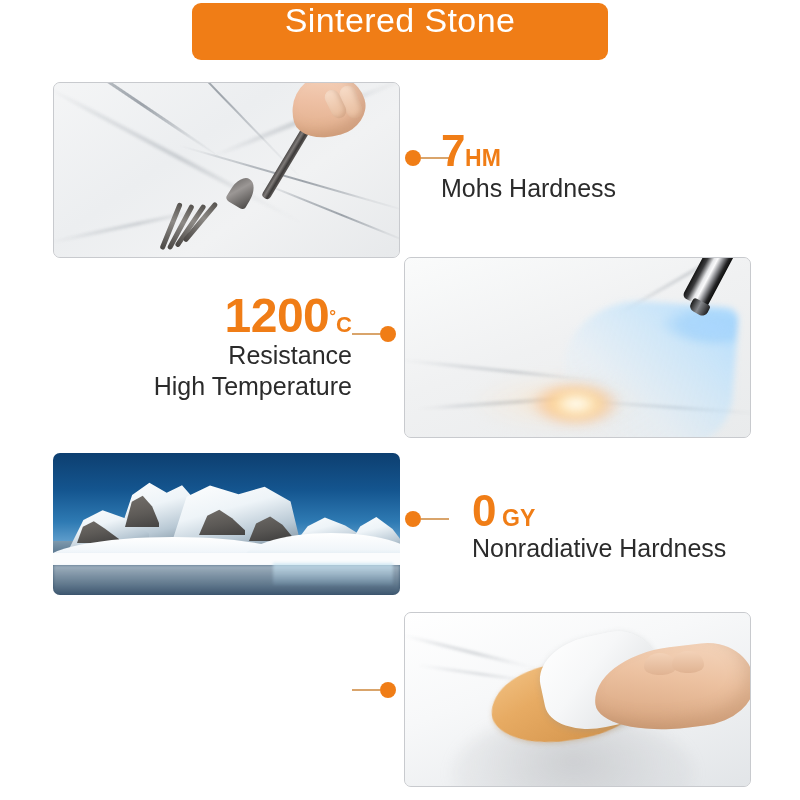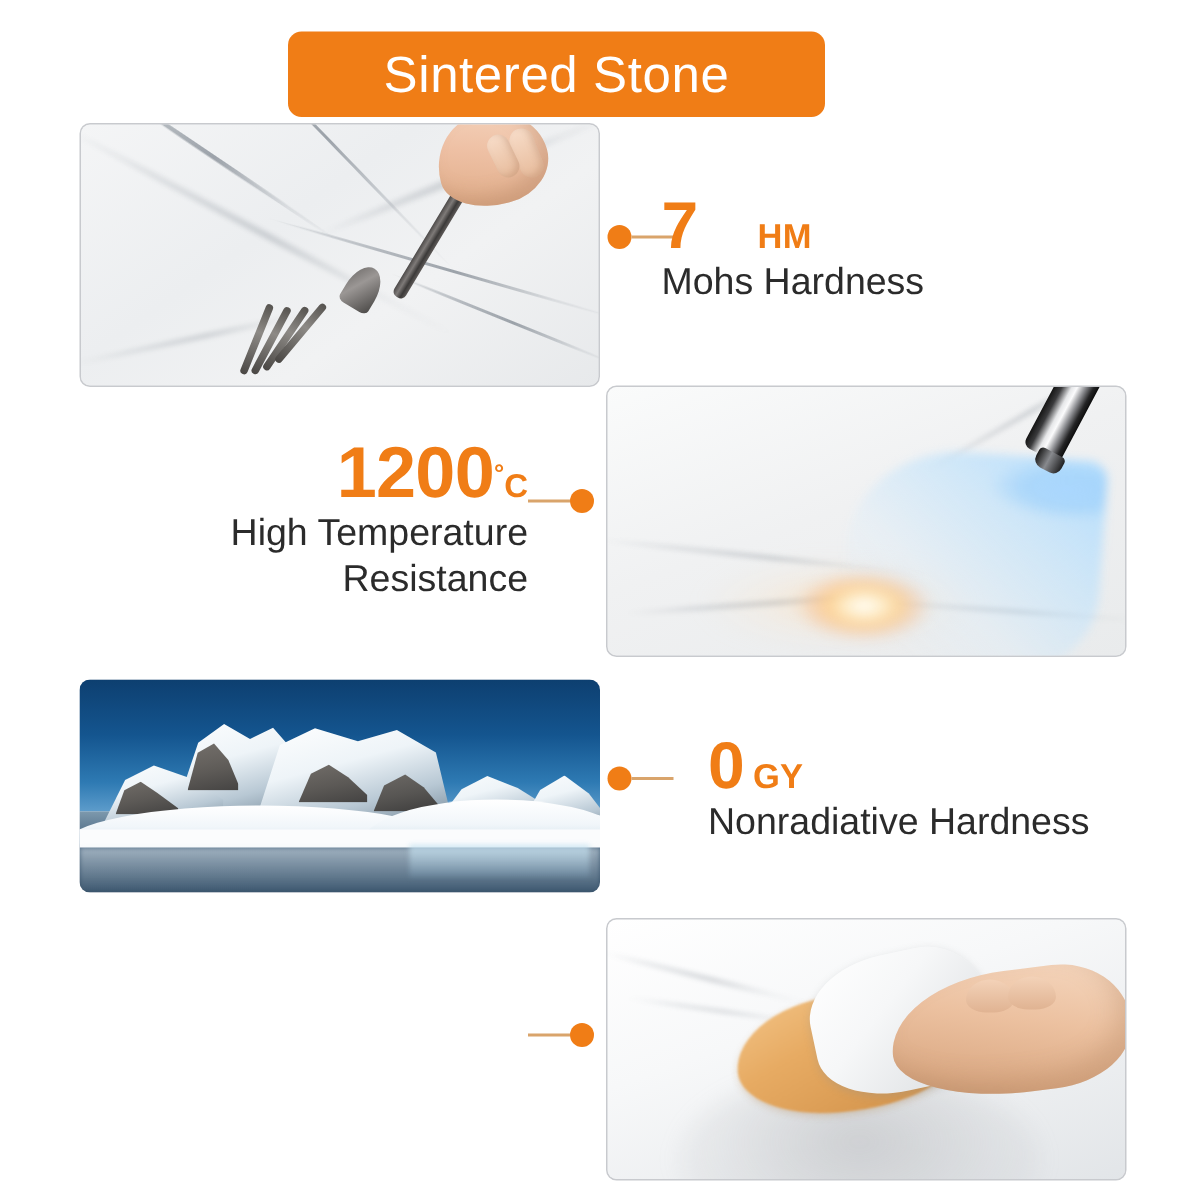--- a/index.html
+++ b/index.html
@@ -13,27 +13,27 @@
     position: relative;
     overflow: hidden;
     font-family: "Liberation Sans", sans-serif;
     -webkit-font-smoothing: antialiased;
   }
 
   
   #header-banner {
     position: absolute;
     left: 192px;
-    top: 21px;
-    width: 358px;
+    top: 3px;
+    width: 416px;
     height: 57px;
     background: #F07D16;
     border-radius: 9px;
     display: flex;
-    align-items: center;
+    align-items: flex-start;
     justify-content: center;
   }
   #header-title {
     color: #ffffff;
     font-size: 34px;
     font-weight: 400;
     letter-spacing: 0.4px;
     line-height: 1;
     font-family: "Liberation Sans", sans-serif;
   }
@@ -252,21 +252,21 @@
 
   
   .stat-block { position: absolute; }
   .stat-headline {
     color: #F07D16;
     font-weight: 700;
     line-height: 1;
     white-space: nowrap;
   }
   .stat-num { font-size: 44px; font-weight: 700; letter-spacing: -0.5px; }
-  .stat-unit { font-size: 23px; font-weight: 700; letter-spacing: .2px; margin-left: 40px; }
+  .stat-unit { font-size: 23px; font-weight: 700; letter-spacing: .2px; }
   .stat-deg { font-size: 17px; font-weight: 700; vertical-align: 10px; }
   .stat-degc { font-size: 22px; font-weight: 700; }
   .stat-caption {
     color: #2b2b2b;
     font-size: 25px;
     font-weight: 400;
     line-height: 1.22;
     white-space: nowrap;
   }
 
@@ -390,22 +390,22 @@
   <div class="stat-headline">
     <span class="stat-num">7</span><span class="stat-unit">HM</span>
   </div>
   <div class="stat-caption">Mohs Hardness</div>
 </div>
 
 <div class="stat-block" id="stat-temp">
   <div class="stat-headline">
     <span class="stat-num">1200</span><span class="stat-deg">°</span><span class="stat-degc">C</span>
   </div>
+  <div class="stat-caption">Resistance</div>
   <div class="stat-caption">High Temperature</div>
-  <div class="stat-caption">Resistance</div>
 </div>
 
 <div class="stat-block" id="stat-radiation">
   <div class="stat-headline">
     <span class="stat-num">0</span><span class="stat-unit" style="margin-left:6px;">GY</span>
   </div>
   <div class="stat-caption">Nonradiative Hardness</div>
 </div>
 
 <div class="stat-block" id="stat-neat">

